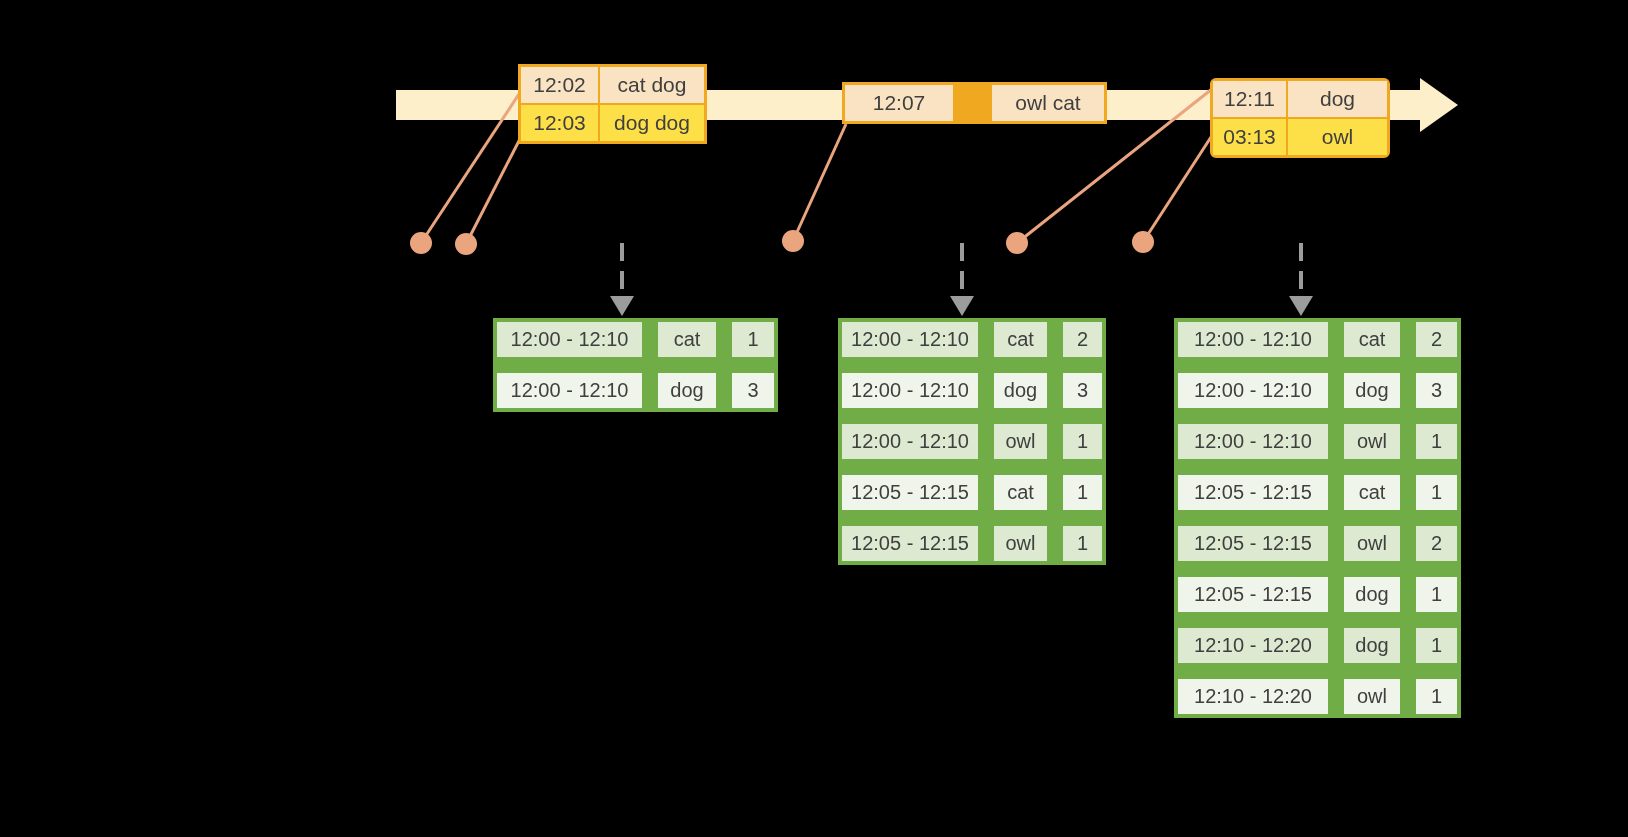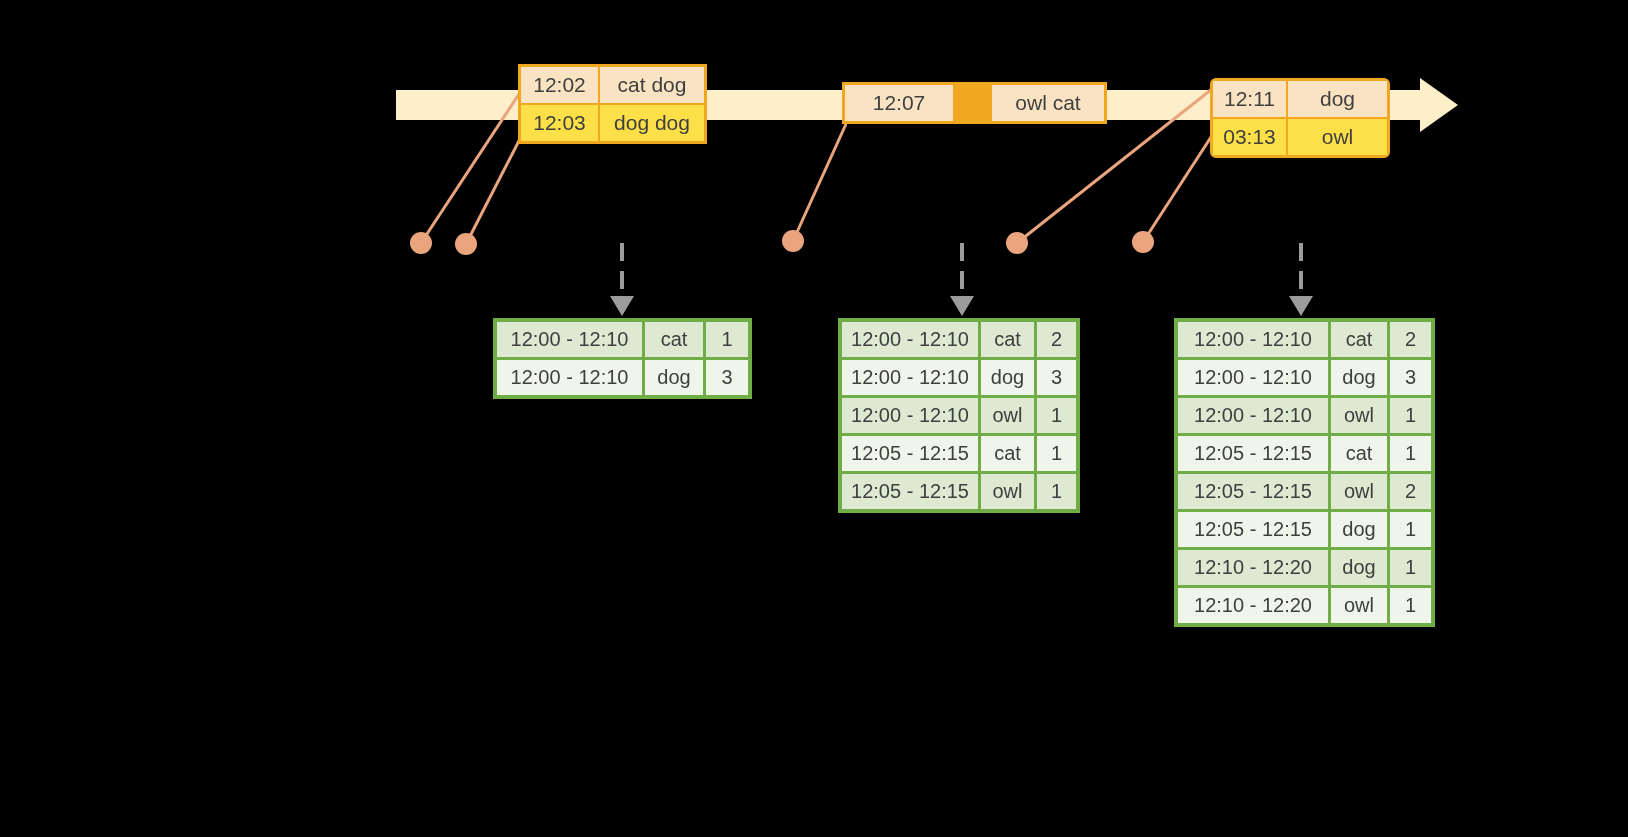--- a/index.html
+++ b/index.html
@@ -32,21 +32,21 @@
     font-size: 21px;
   }
   .efill-dark  { background: #FAE3C2; }
   .efill-light { background: #fde047; }
 
   
   .rtable {
     position: absolute;
     z-index: 2;
     display: grid;
-    gap: 3px;
+    gap: 16px;
     background: #70AD47;
     border: 4px solid #70AD47;
   }
   .rt1 { left: 493px;  top: 318px; grid-template-columns: 145px 58px 42px; }
   .rt2 { left: 838px;  top: 318px; grid-template-columns: 136px 53px 39px; }
   .rt3 { left: 1174px; top: 318px; grid-template-columns: 150px 56px 41px; }
   .rcell {
     height: 35px;
     display: flex; align-items: center; justify-content: center;
     font-size: 20px;

